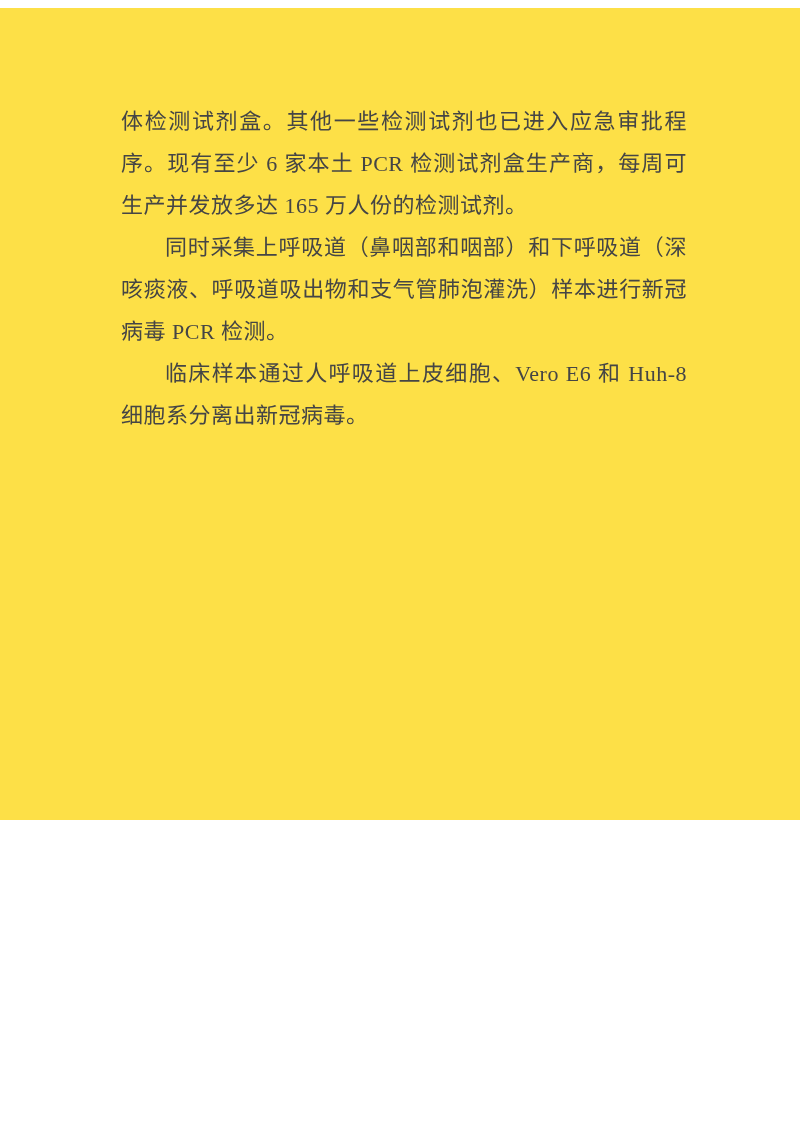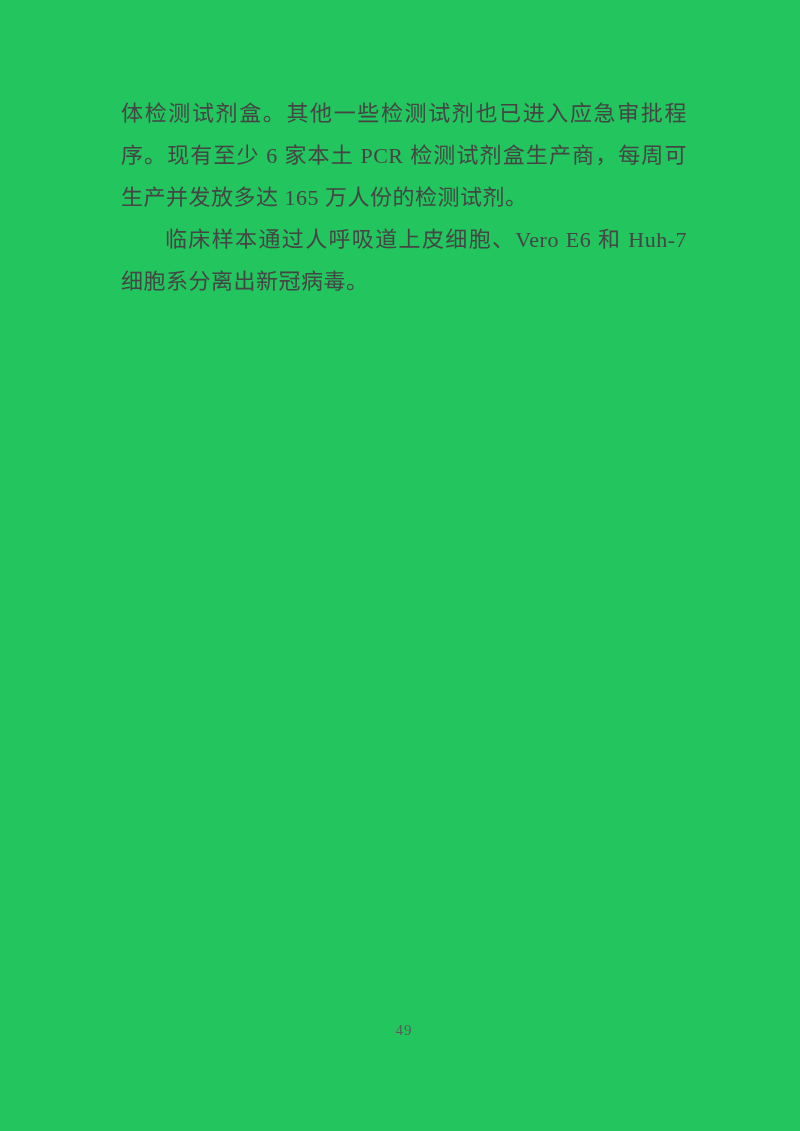--- a/index.html
+++ b/index.html
@@ -3,23 +3,23 @@
 <meta charset="utf-8">
 <style>
   html, body {
     margin: 0;
     padding: 0;
     background: #ffffff;
   }
   .page {
     position: relative;
     width: 800px;
-    height: 1131px;
-    margin: 0 auto;
-    background: #22c55e;
+    height: 812px;
+    margin: 8px auto;
+    background: #fde047;
     overflow: hidden;
     font-family: "Liberation Serif", "DejaVu Serif", serif;
     color: #454545;
   }
   .content {
     position: absolute;
     top: 93px;
     left: 121px;
     width: 566px;
   }
@@ -46,16 +46,17 @@
     color: #5a5a5a;
     letter-spacing: 1px;
   }
 </style>
 </head>
 <body>
 
 <div class="page">
   <div class="content">
     <p>体检测试剂盒。其他一些检测试剂也已进入应急审批程序。现有至少 6 家本土 PCR 检测试剂盒生产商，每周可生产并发放多达 165 万人份的检测试剂。</p>
-    <p class="indent">临床样本通过人呼吸道上皮细胞、Vero E6 和 Huh-7 细胞系分离出新冠病毒。</p>
+    <p class="indent">同时采集上呼吸道（鼻咽部和咽部）和下呼吸道（深咳痰液、呼吸道吸出物和支气管肺泡灌洗）样本进行新冠病毒 PCR 检测。</p>
+    <p class="indent">临床样本通过人呼吸道上皮细胞、Vero E6 和 Huh-8 细胞系分离出新冠病毒。</p>
   </div>
   <div class="page-number">49</div>
 </div>
 
 </body></html>

